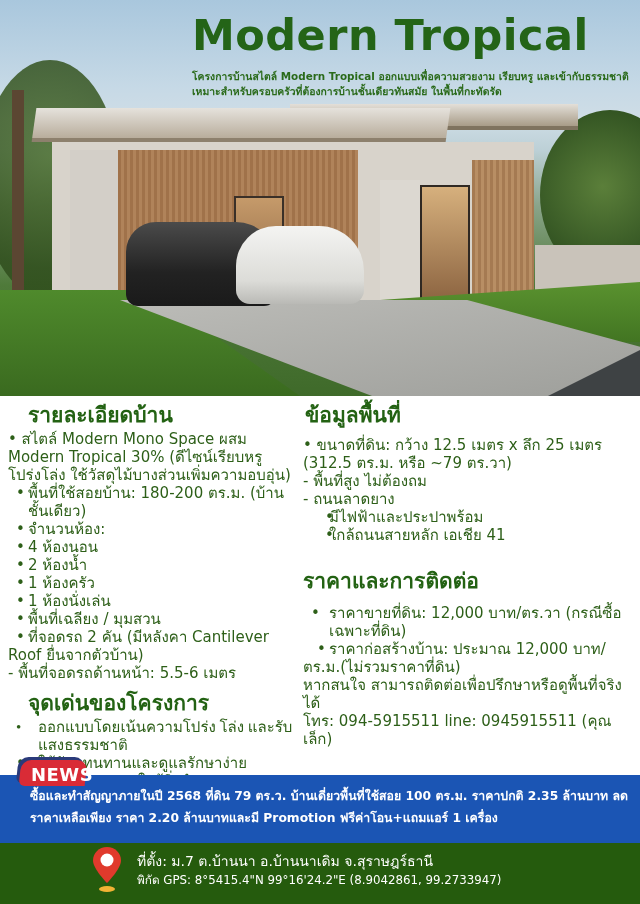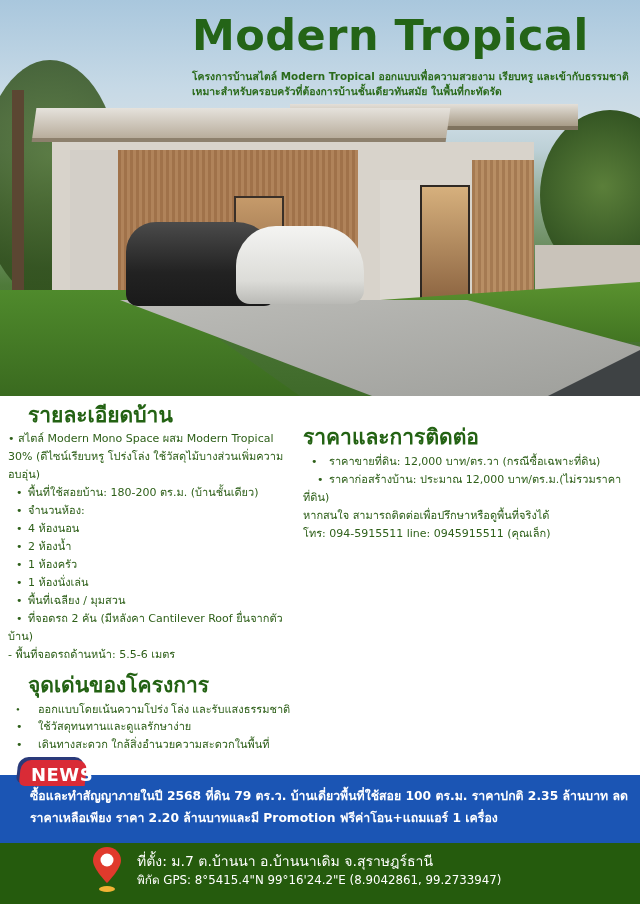--- a/index.html
+++ b/index.html
@@ -44,21 +44,21 @@
                clip-path: polygon(0 0, 50% 0, 100% 100%, 0 100%); }
   .lawn-right { position: absolute; left: 380px; top: 282px; width: 260px; height: 60px; background: linear-gradient(180deg,#5a922f,#427522);
                 clip-path: polygon(0 30%, 100% 0, 100% 100%, 60% 100%); }
   .road { position: absolute; left: 460px; top: 340px; width: 200px; height: 60px; background: #3e4244; clip-path: polygon(40% 100%, 100% 0, 100% 100%); }
 
   
   .col { position: absolute; }
   .col-left { left: 8px; top: 400px; width: 288px; }
   .col-right { left: 303px; top: 400px; width: 330px; }
   .h2 { font-weight: bold; color: #236213; font-size: 21px; line-height: 30px; }
-  .p { font-size: 11px; line-height: 18px; color: #2d5f18; }
+  .p { font-size: 15px; line-height: 18px; color: #2d5f18; }
   .bul { padding-left: 20px; position: relative; }
   .bul::before { content: "•"; position: absolute; left: 8px; top: 0; color: #2d5f18; }
   .bul2 { padding-left: 36px; position: relative; }
   .bul2::before { content: "•"; position: absolute; left: 22px; top: 0; color: #2d5f18; }
 
   
   .news-band { position: absolute; left: 0; top: 775px; width: 640px; height: 68px; background: #1b55b4; }
   .news-tab { position: absolute; left: 20px; top: 760px; width: 66px; height: 26px; border-radius: 10px 10px 0 6px;
               background: #d92b36; box-shadow: -3px -3px 0 0 #2a3a7a; transform: skewX(-6deg); }
   .news-tab-label { position: absolute; left: 31px; top: 764px; font-weight: bold; font-size: 18px; color: #ffffff; letter-spacing: .5px; }
@@ -122,24 +122,32 @@
 
   <section style="margin-top:6px;">
     <div class="h2" style="padding-left:20px;">จุดเด่นของโครงการ</div>
     <div class="p bul" style="padding-left:30px;font-family:Liberation Serif, serif;">ออกแบบโดยเน้นความโปร่ง โล่ง และรับแสงธรรมชาติ</div>
     <div class="p bul" style="padding-left:30px;">ใช้วัสดุทนทานและดูแลรักษาง่าย</div>
     <div class="p bul" style="padding-left:30px;">เดินทางสะดวก ใกล้สิ่งอำนวยความสะดวกในพื้นที่</div>
   </section>
 </div>
 
 <div class="col col-right">
+  <section>
+    <div class="h2" style="padding-left:2px;">ข้อมูลพื้นที่</div>
+    <div class="p" style="margin-top:6px;">• ขนาดที่ดิน: กว้าง 12.5 เมตร x ลึก 25 เมตร (312.5 ตร.ม. หรือ ~79 ตร.วา)</div>
+    <div class="p">- พื้นที่สูง ไม่ต้องถม</div>
+    <div class="p">- ถนนลาดยาง</div>
+    <div class="p bul2" style="padding-left:26px;">มีไฟฟ้าและประปาพร้อม</div>
+    <div class="p bul2" style="padding-left:26px;">ใกล้ถนนสายหลัก เอเชีย 41</div>
+  </section>
 
   <section style="margin-top:22px;">
     <div class="h2">ราคาและการติดต่อ</div>
-    <div class="p bul" style="margin-top:1px; padding-left:26px;">ราคาขายที่ดิน: 12,000 บาท/ตร.วา (กรณีซื้อเฉพาะที่ดิน)</div>
+    <div class="p bul" style="margin-top:8px; padding-left:26px;">ราคาขายที่ดิน: 12,000 บาท/ตร.วา (กรณีซื้อเฉพาะที่ดิน)</div>
     <div class="p" style="text-indent:26px; position:relative;">
       <span style="position:absolute; left:-12px; top:0;">•</span><span>ราคาก่อสร้างบ้าน: ประมาณ 12,000 บาท/ตร.ม.(ไม่รวมราคาที่ดิน)</span>
     </div>
     <div class="p">หากสนใจ สามารถติดต่อเพื่อปรึกษาหรือดูพื้นที่จริงได้</div>
     <div class="p">โทร: 094-5915511 line: 0945915511 (คุณเล็ก)</div>
   </section>
 </div>
 
 <div class="news-band"></div>
 <div class="news-tab"></div>

